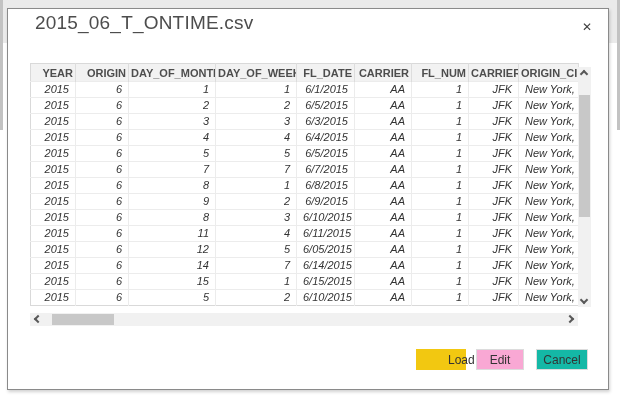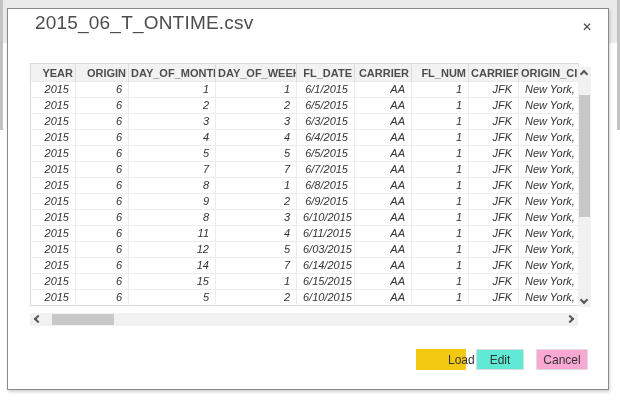--- a/index.html
+++ b/index.html
@@ -73,22 +73,22 @@
   .chev-right { right:5px; top:3px; border-right-width:2px; border-top-width:2px;   transform:rotate(45deg); }
 
   
   .btn {
     position:absolute; top:340px; height:21px;
     font-family:"Liberation Sans", sans-serif;
     font-size:12px; color:#333; text-align:center; line-height:20px;
     cursor:pointer; border:none;
   }
   .btn-load   { right:142px; width:50px; background:#f2c811;padding-left:32px; }
-  .btn-edit   { right:84px;  width:48px; background:#5eead4; border:1px solid #dcdcdc; }
-  .btn-cancel { right:20px;  width:52px; background:#f9a8d4; border:1px solid #dcdcdc; }
+  .btn-edit   { right:84px;  width:48px; background:#f9a8d4; border:1px solid #dcdcdc; }
+  .btn-cancel { right:20px;  width:52px; background:#14b8a6; border:1px solid #dcdcdc; }
 </style>
 </head>
 <body>
 
 <div class="bg-topband"></div>
 <div class="bg-edge-left"></div>
 <div class="bg-edge-right"></div>
 
 <div class="dialog">
 
@@ -231,21 +231,21 @@
             <td class="al-l">AA</td>
             <td class="al-r">1</td>
             <td class="al-l">JFK</td>
             <td class="al-l">New York,</td>
           </tr>
           <tr>
             <td class="al-r">2015</td>
             <td class="al-r">6</td>
             <td class="al-r">12</td>
             <td class="al-r">5</td>
-            <td class="al-r">6/03/2015</td>
+            <td class="al-r">6/05/2015</td>
             <td class="al-l">AA</td>
             <td class="al-r">1</td>
             <td class="al-l">JFK</td>
             <td class="al-l">New York,</td>
           </tr>
           <tr>
             <td class="al-r">2015</td>
             <td class="al-r">6</td>
             <td class="al-r">14</td>
             <td class="al-r">7</td>

